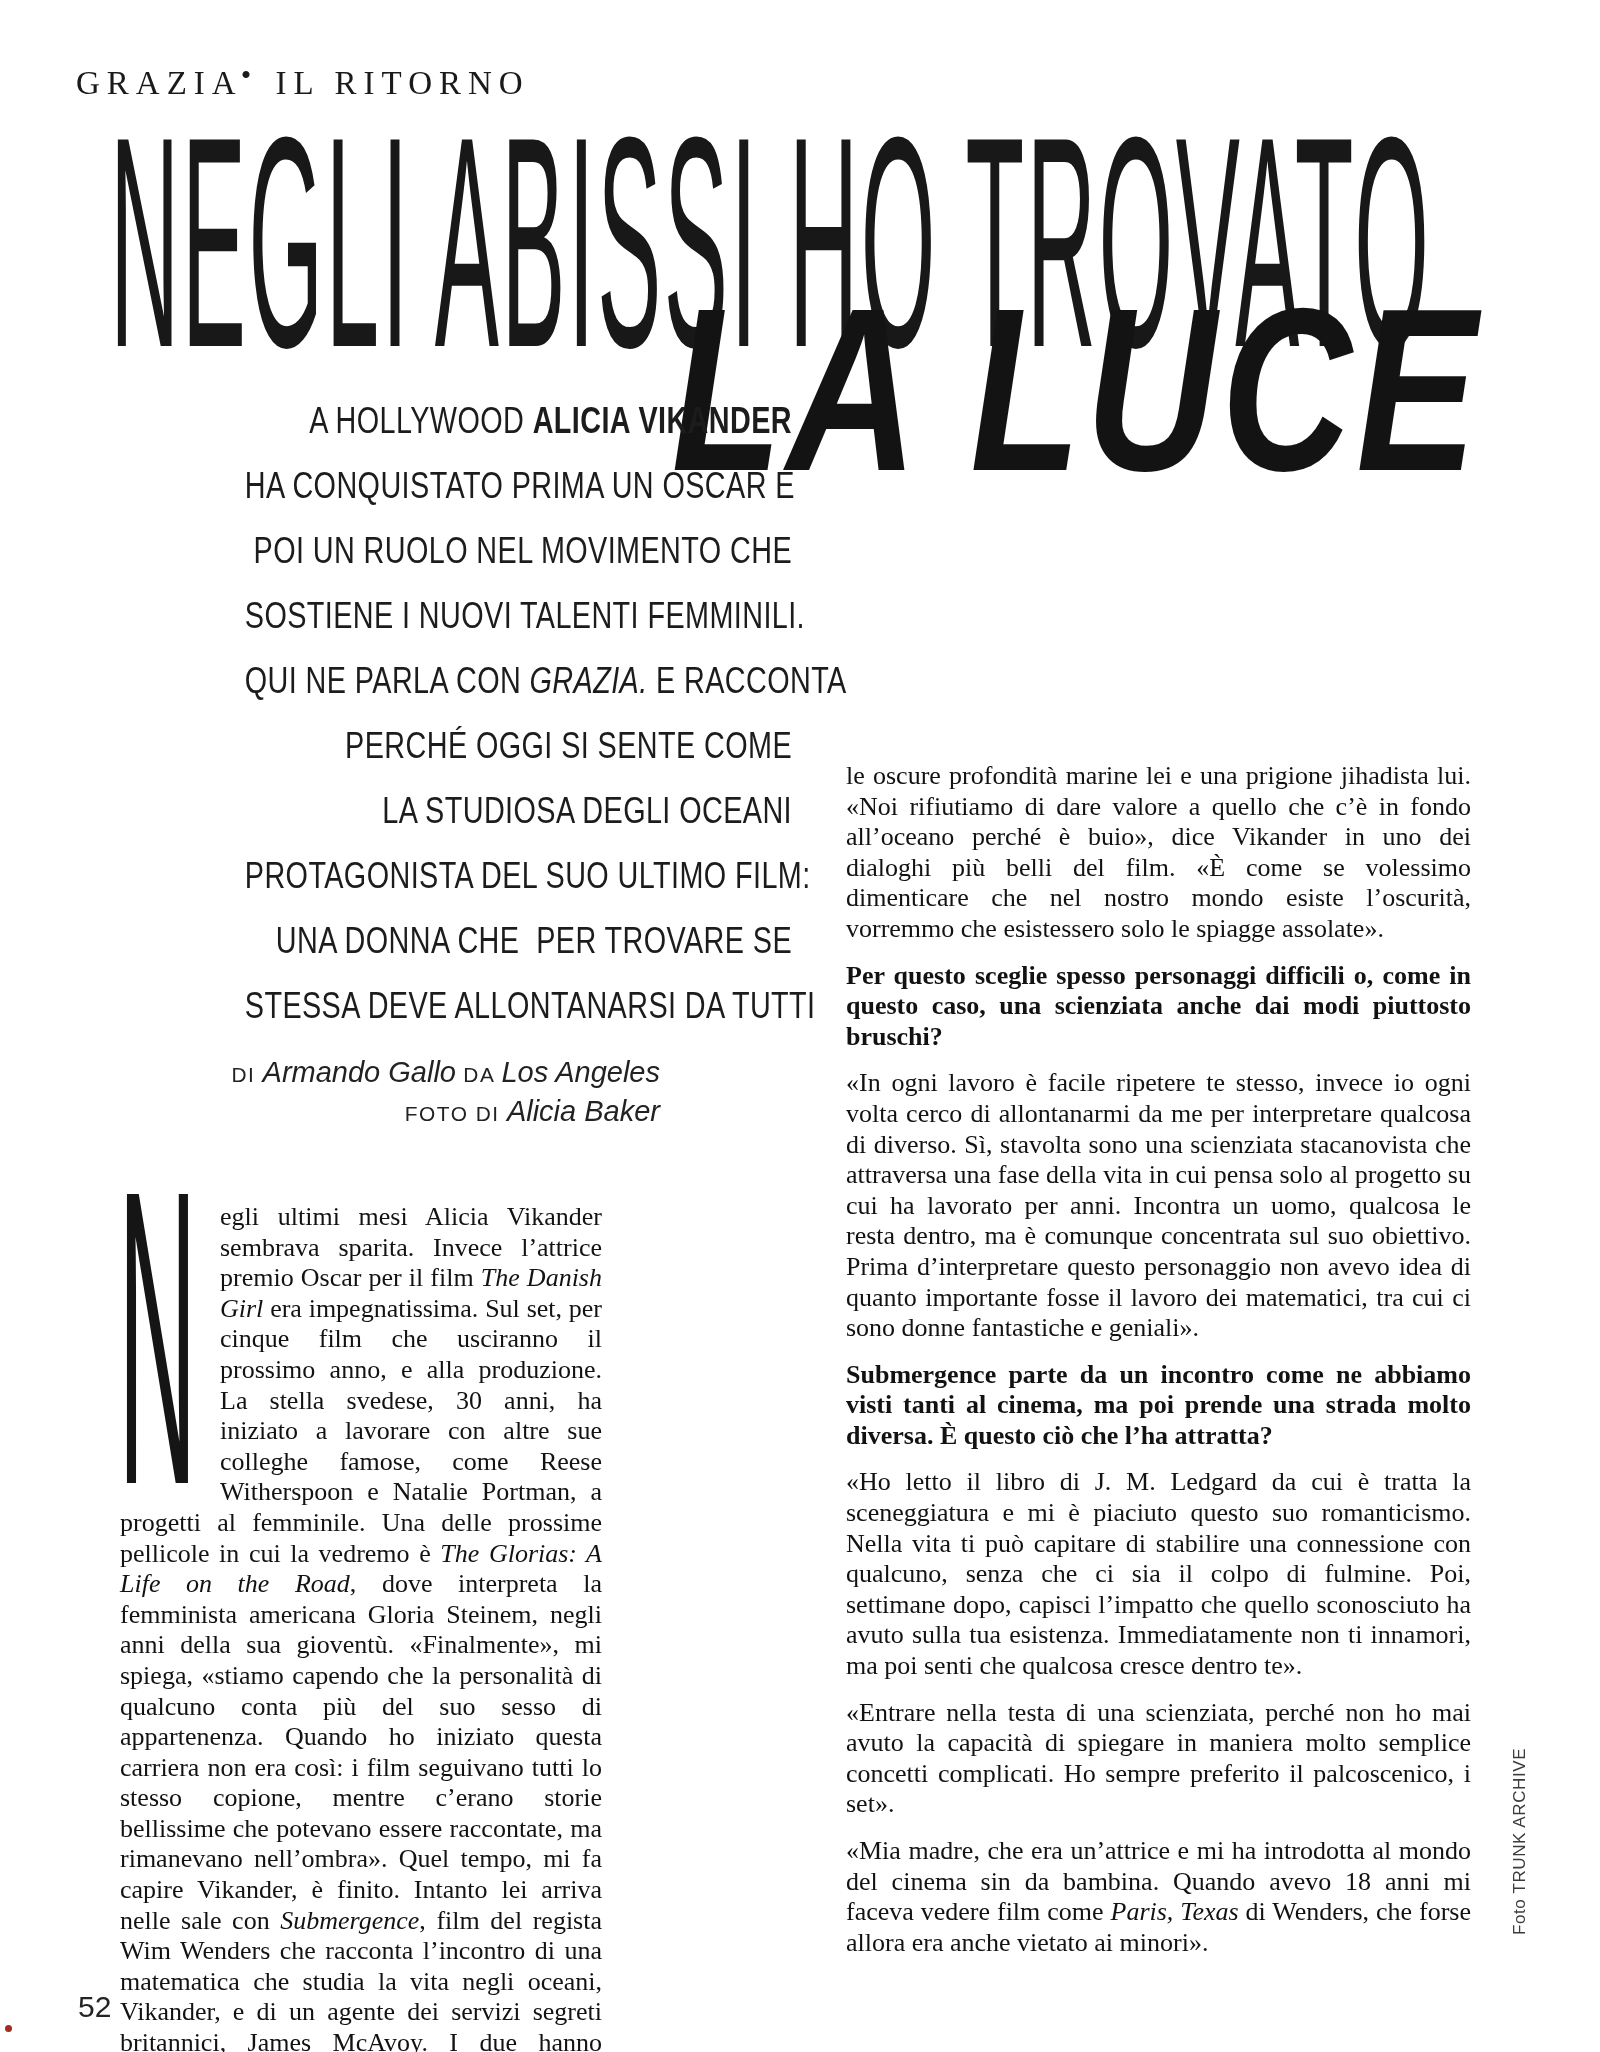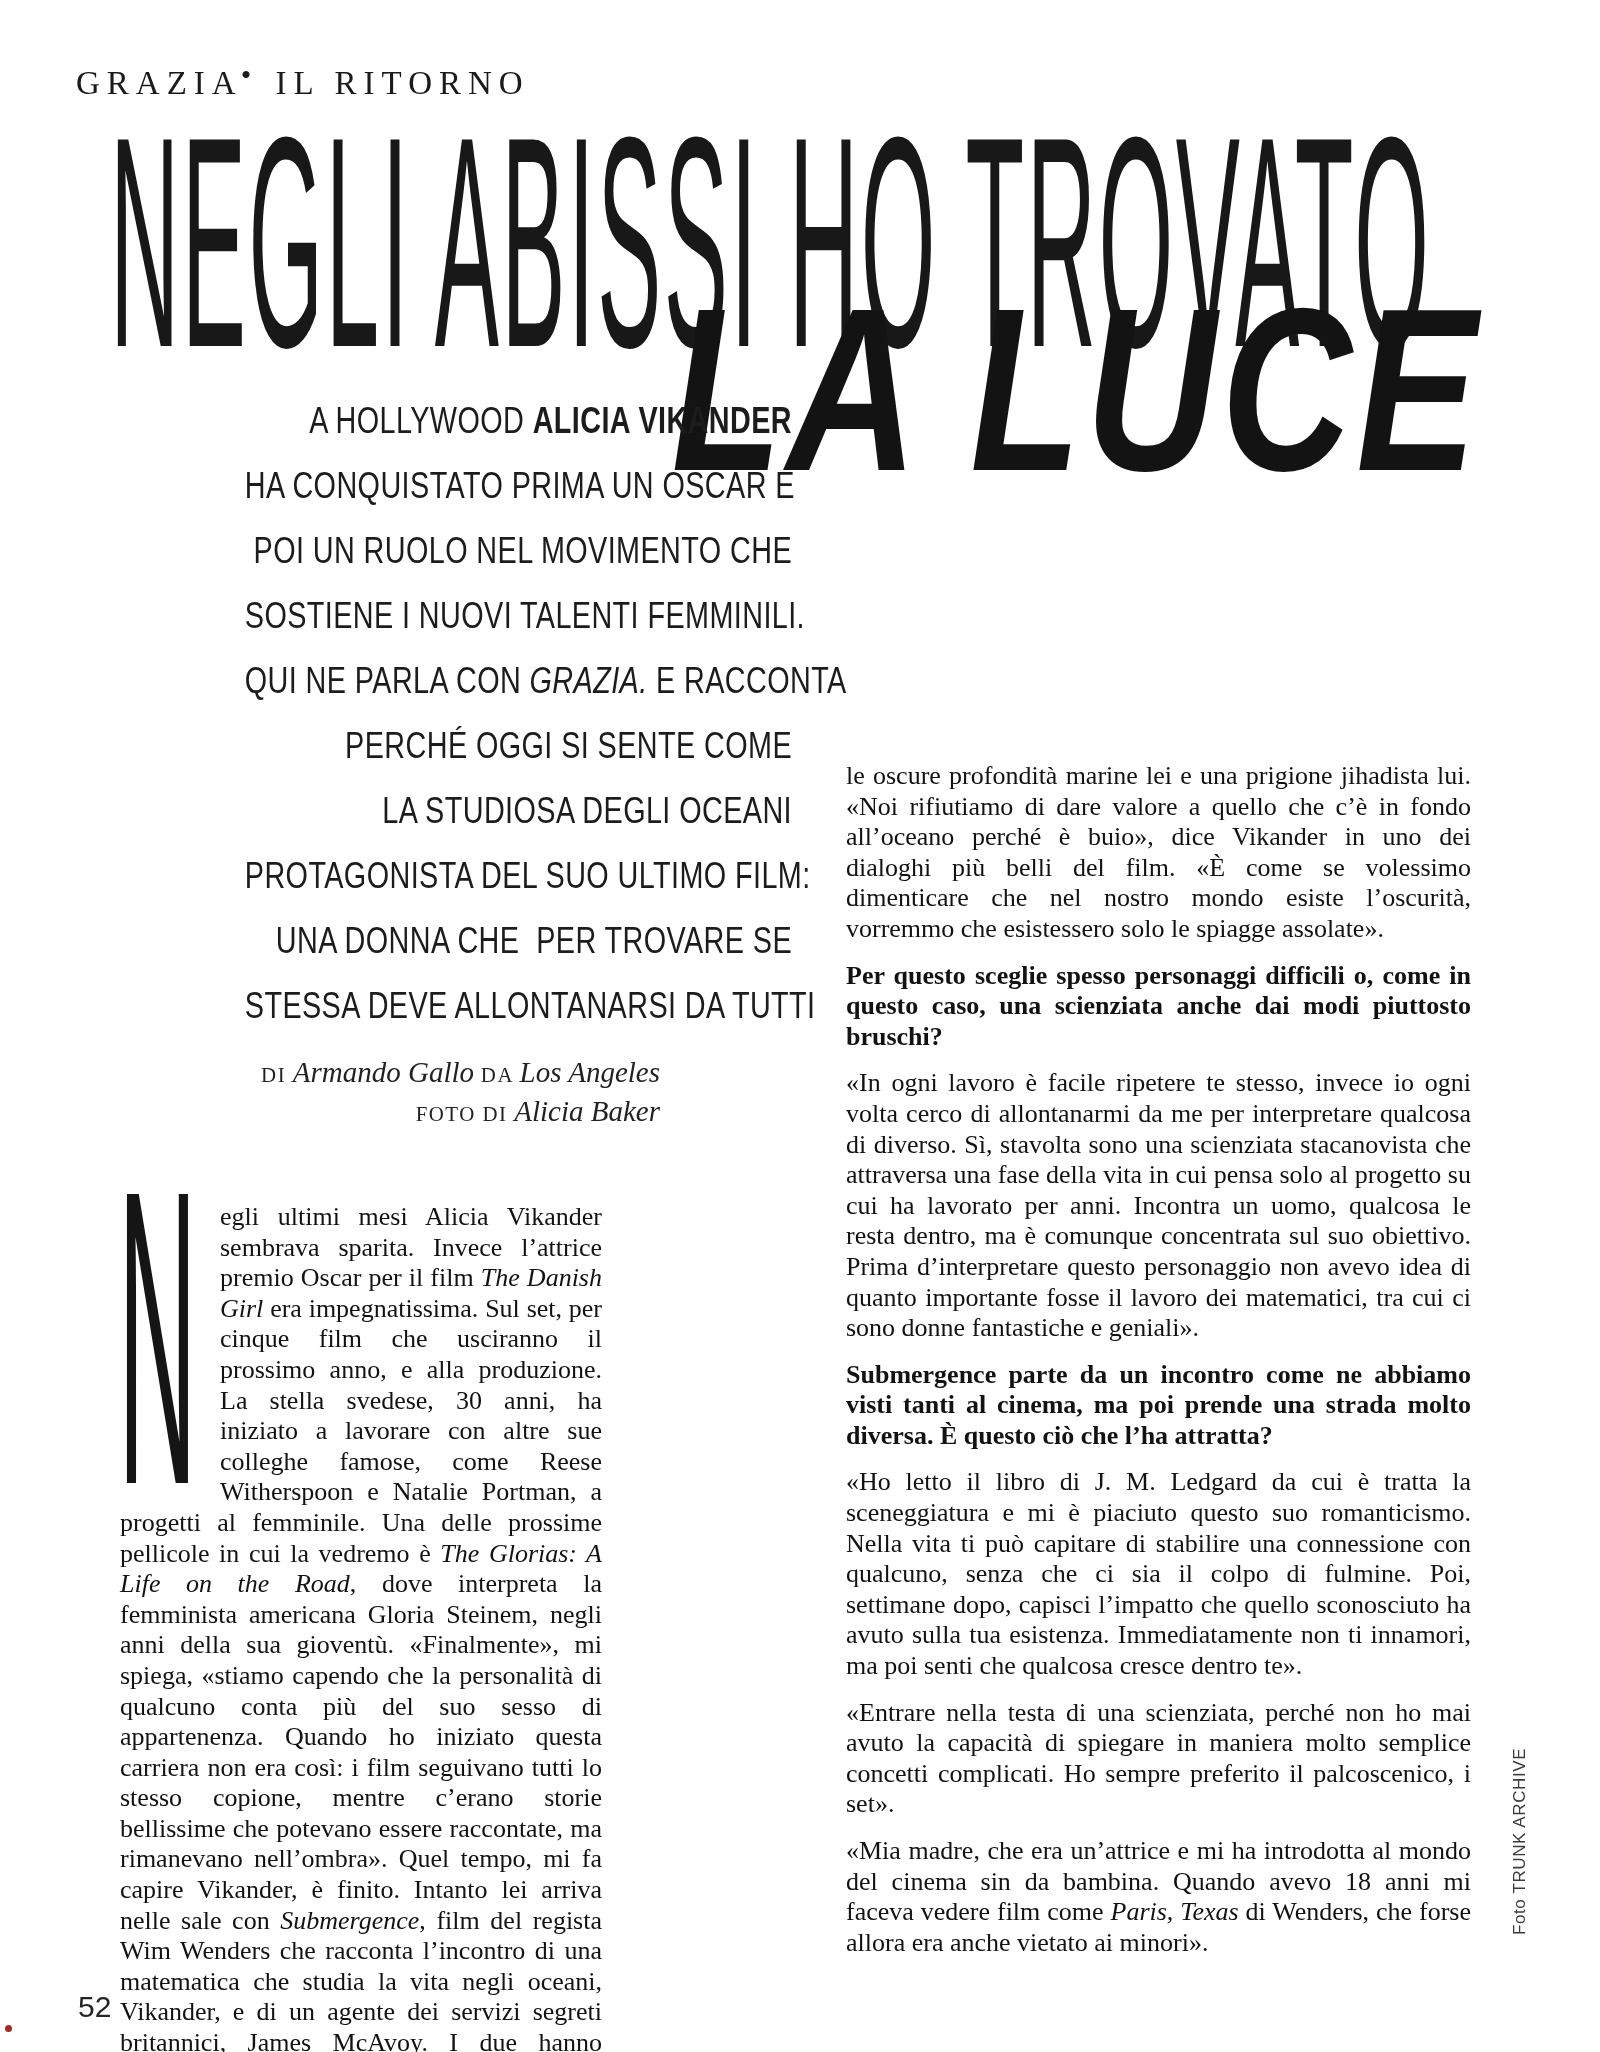--- a/index.html
+++ b/index.html
@@ -23,21 +23,21 @@
 
   
   .standfirst{position:absolute;left:108px;top:388px;width:684px;text-align:right;
               font-family:"Liberation Sans",sans-serif;font-size:36px;line-height:65px;
               letter-spacing:0.5px;color:#1c1c1c;
               transform:scaleX(0.8);transform-origin:100% 0;}
   .tline{white-space:pre;}
 
   
   .byline{position:absolute;left:108px;top:1054px;width:552px;text-align:right;
-          font-family:Liberation Serif, serif;font-size:29px;line-height:36px;color:#222;}
+          font-family:Liberation Sans, sans-serif;font-size:29px;line-height:36px;color:#222;}
   .byline .run-i{font-style:italic;}
 
   
   .bodycol{position:absolute;text-align:justify;font-family:"Liberation Serif",serif;
            font-size:26px;line-height:30.6px;color:#121212;}
   .col-left{left:120px;top:1202px;width:482px;height:745px;}
   .col-right{left:830px;top:745px;width:657px;height:1175px;}
   .bodycol p{margin:16px;}
 
   

